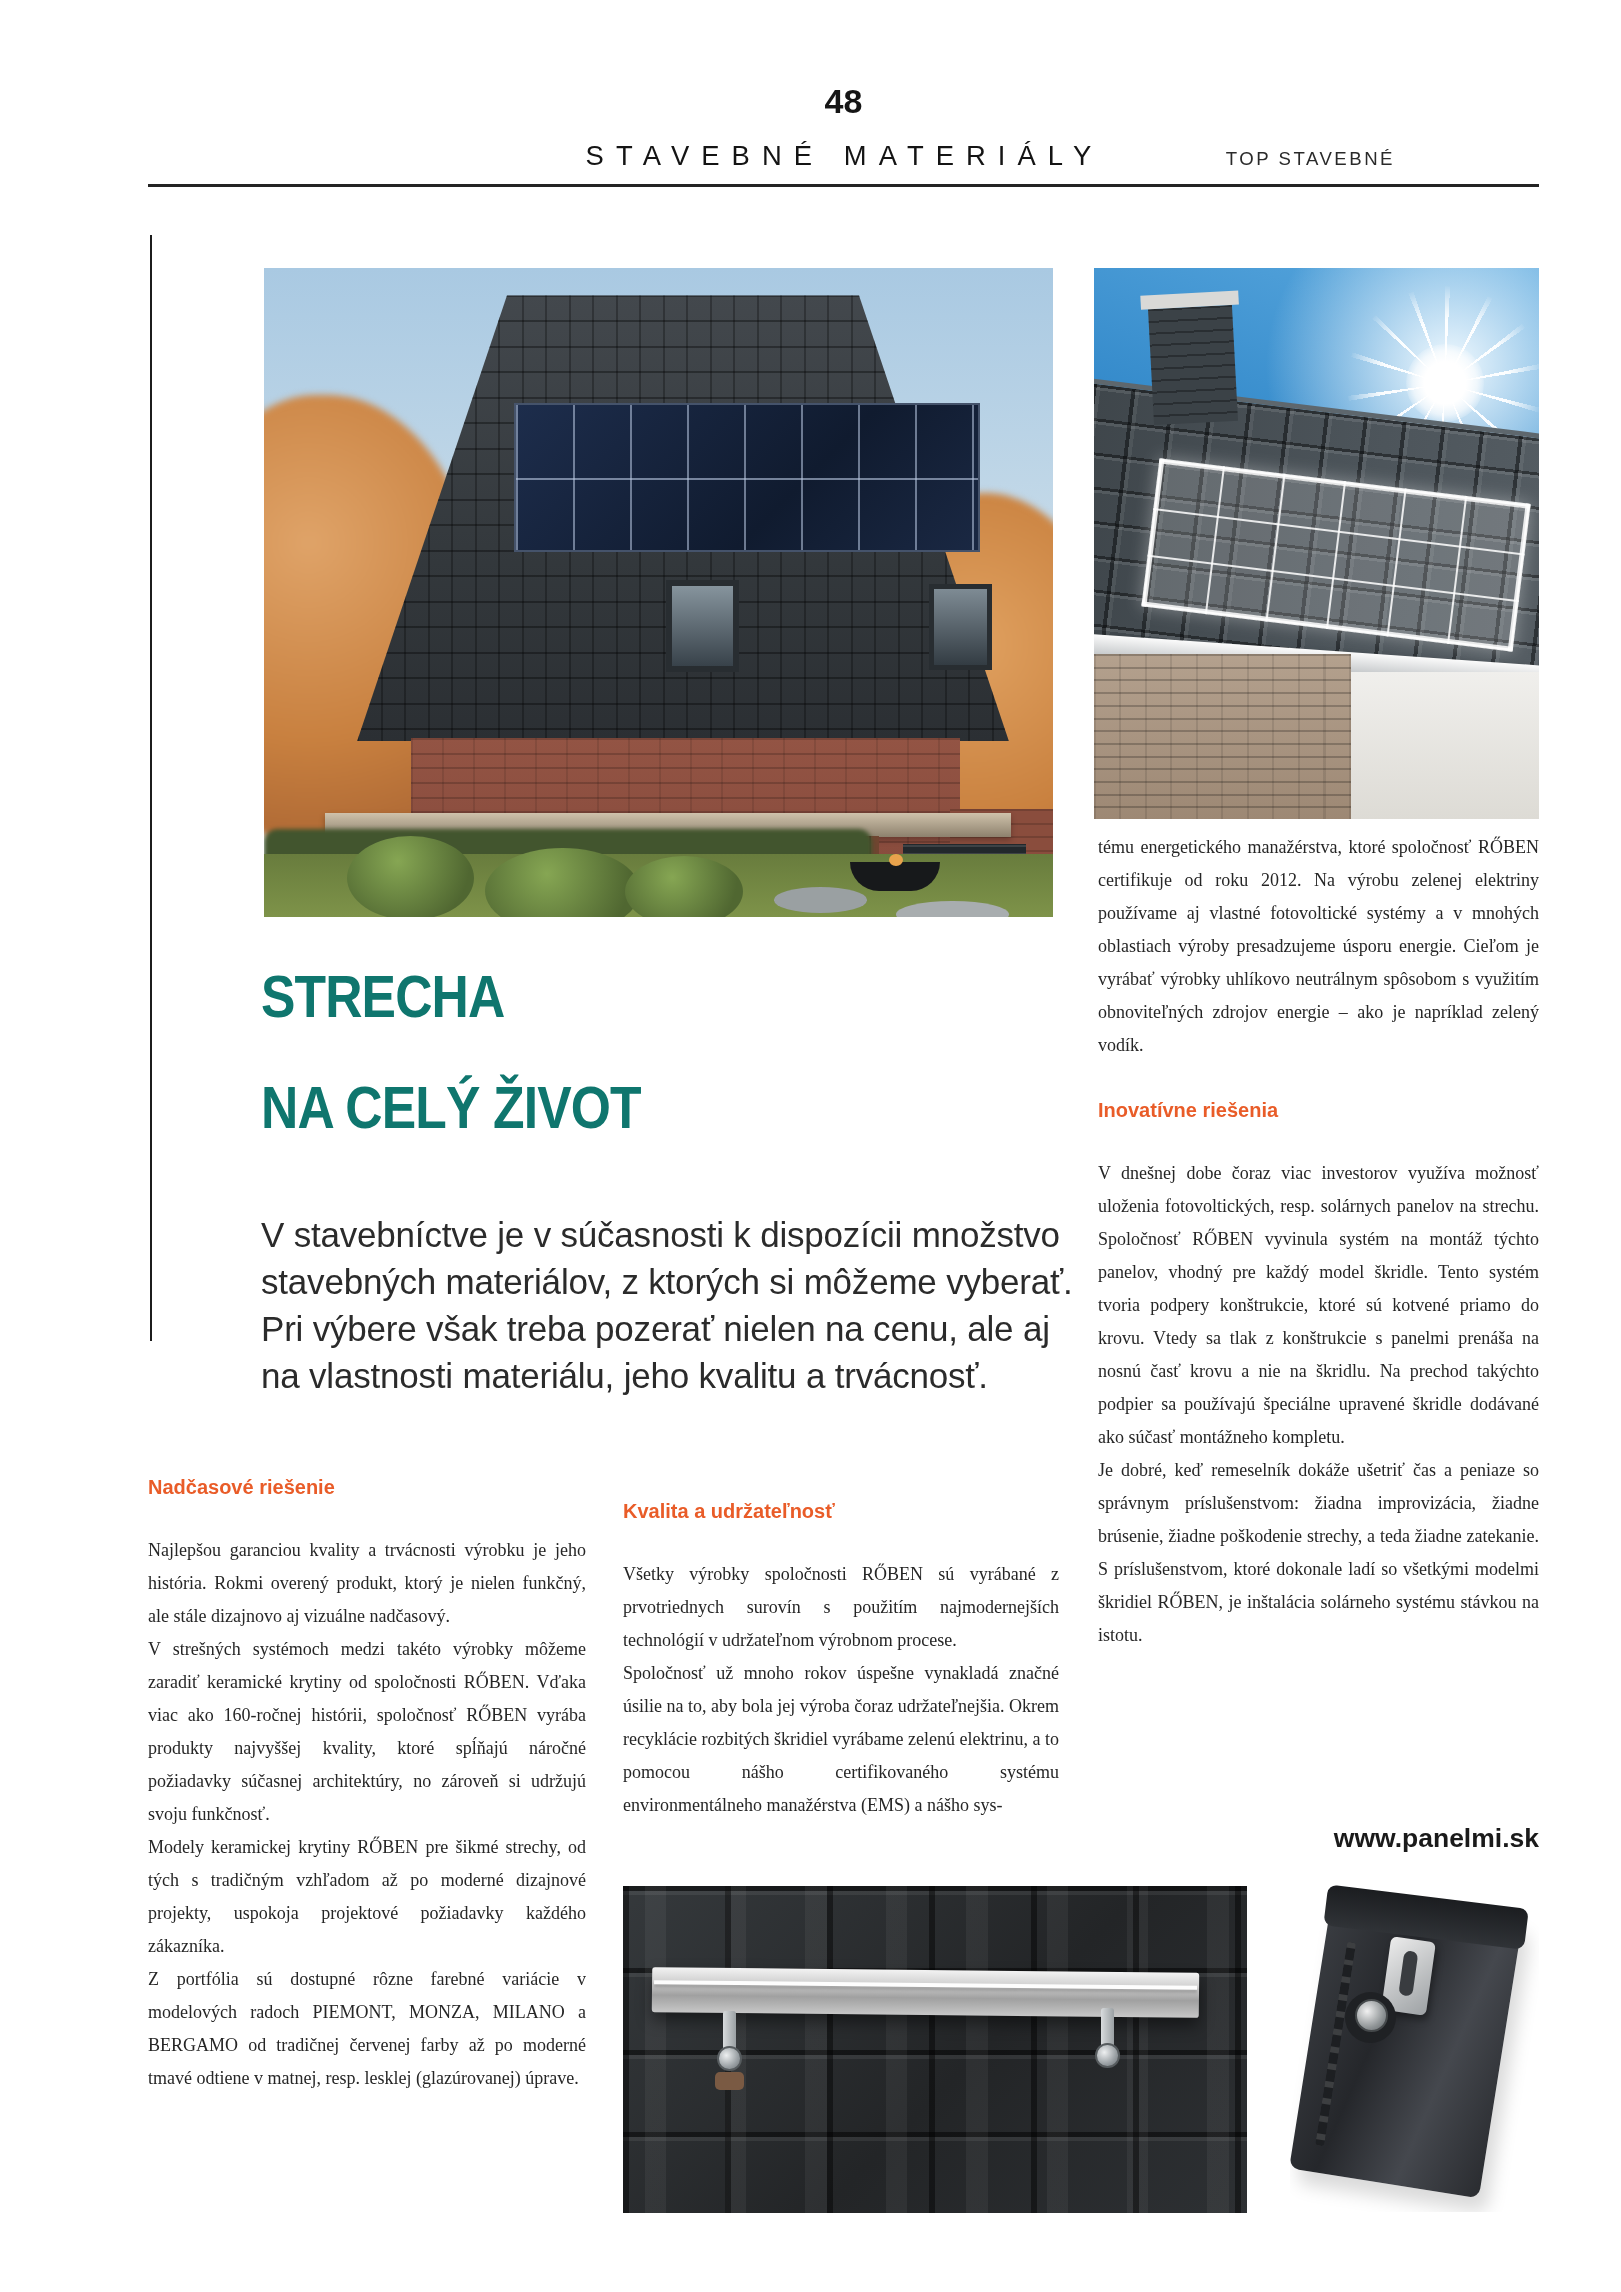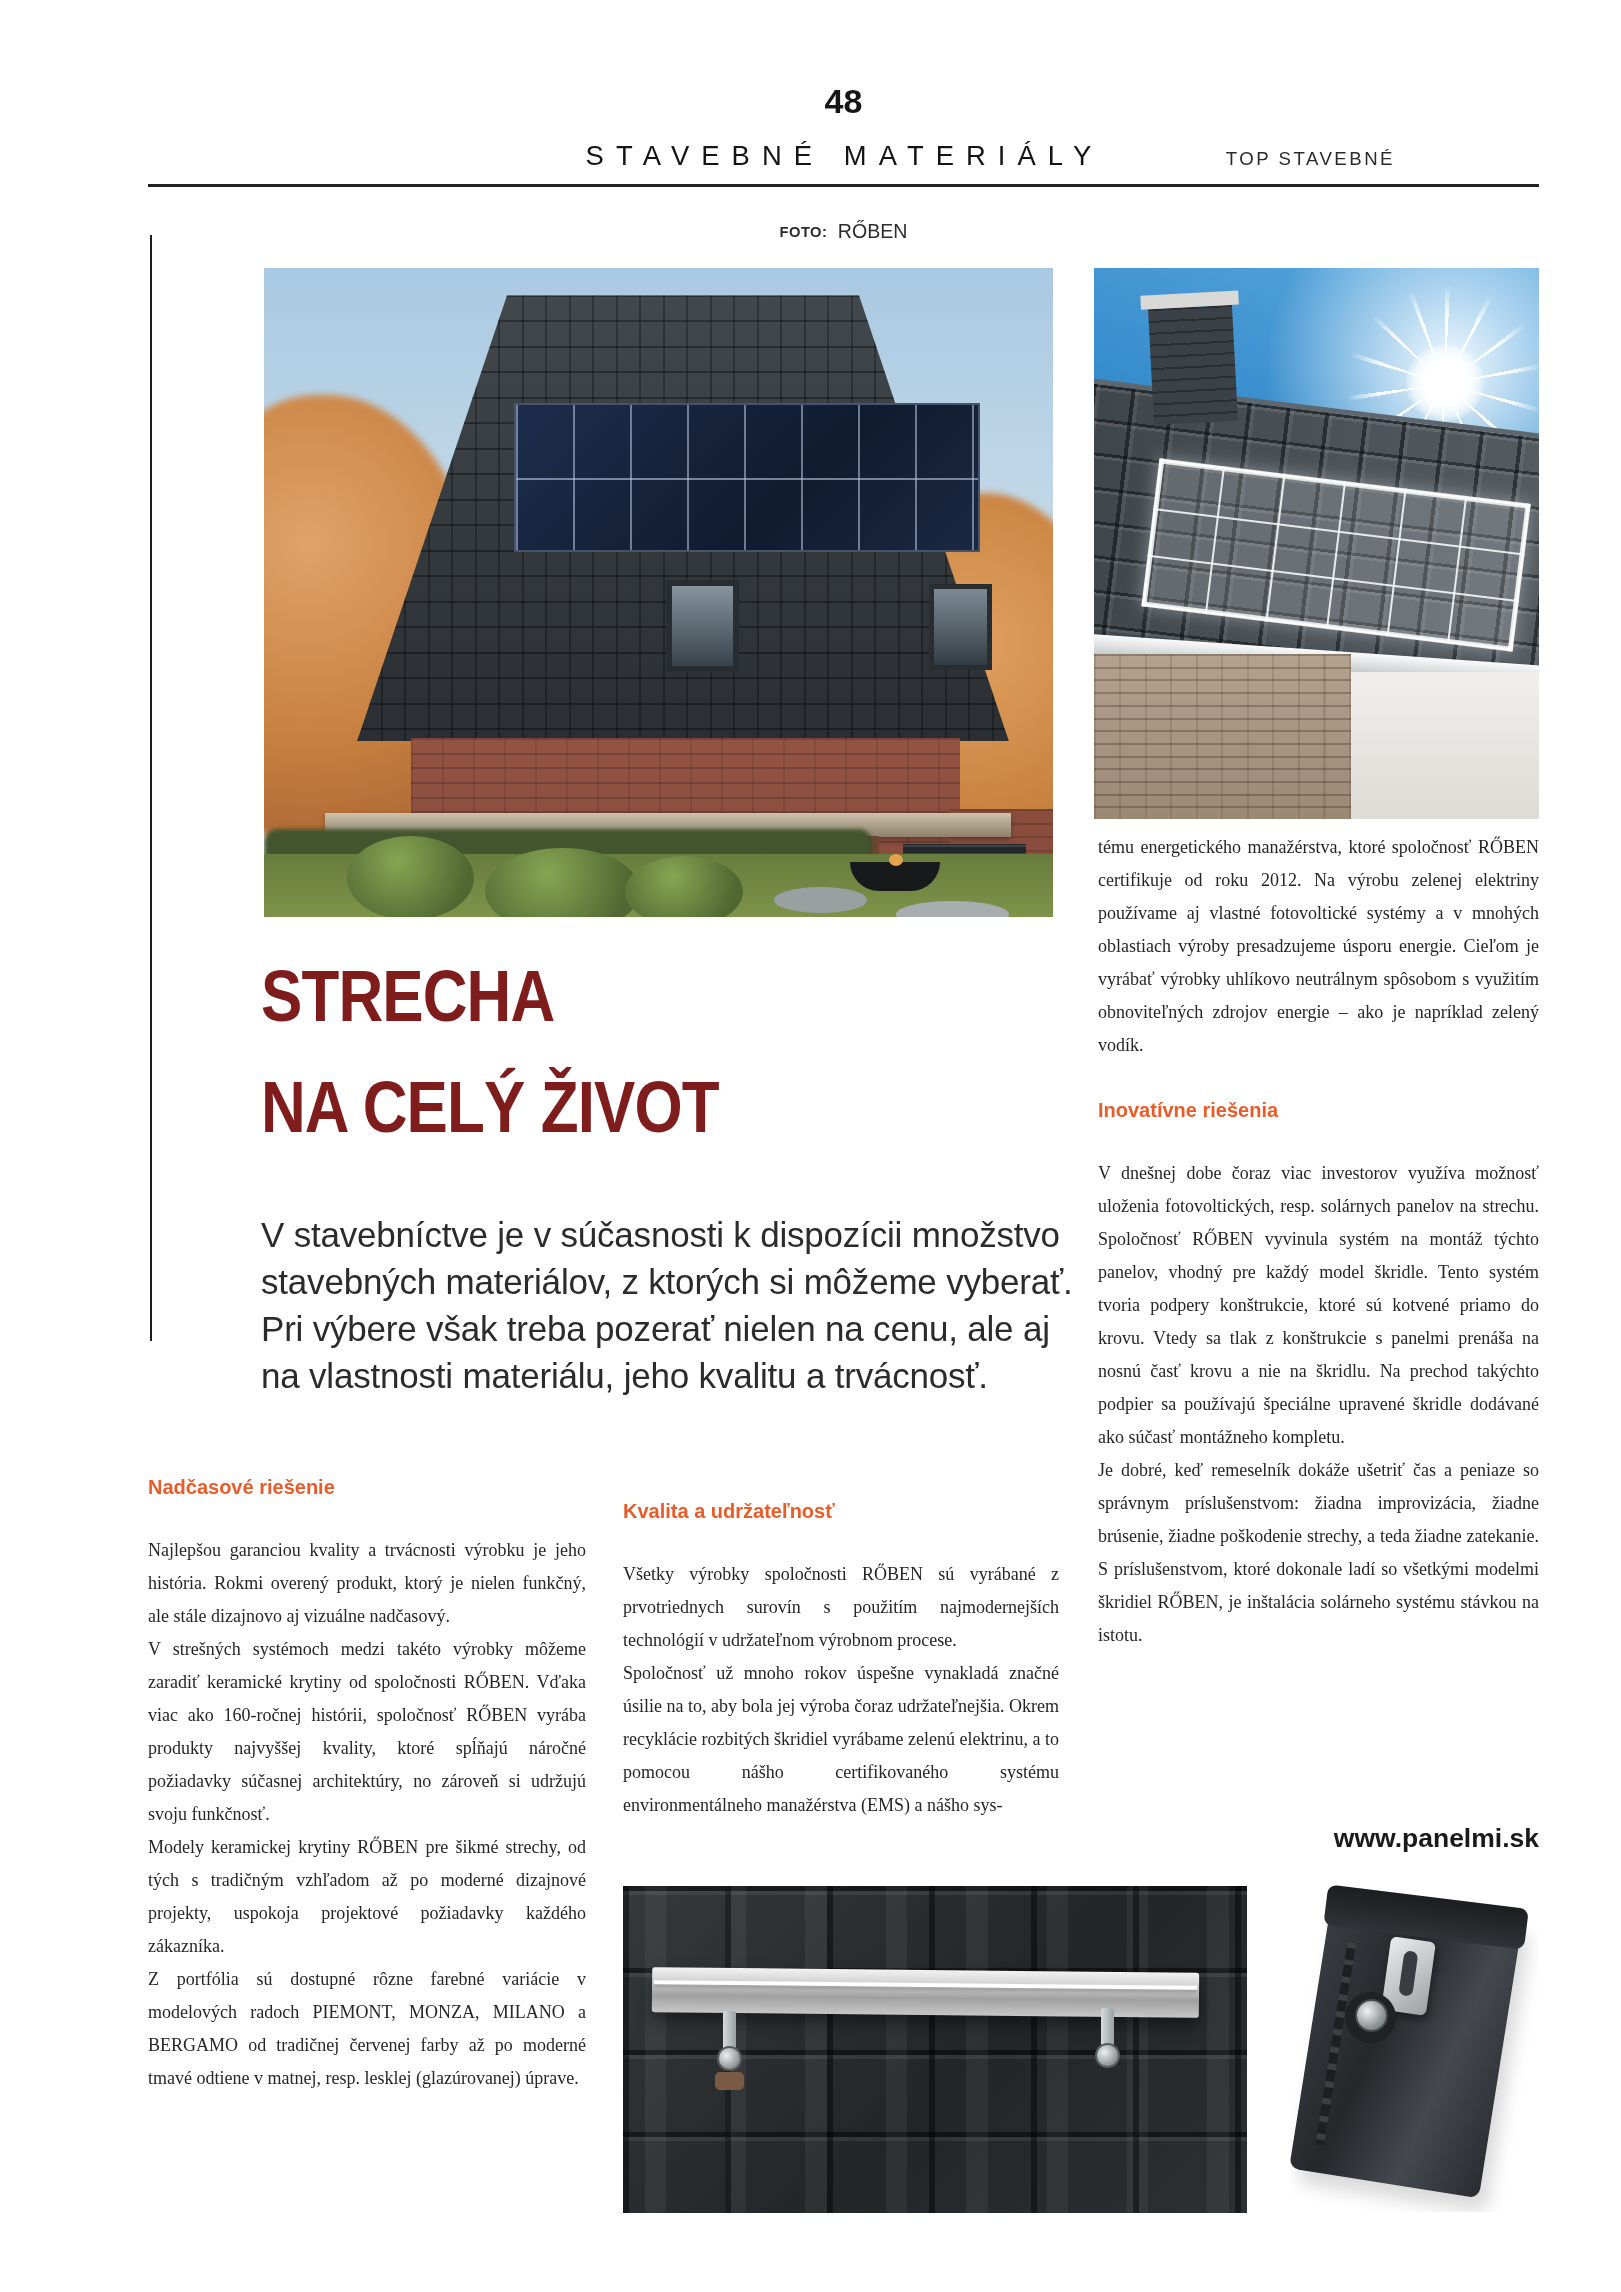--- a/index.html
+++ b/index.html
@@ -14,22 +14,22 @@
                    font-size:27.4px; font-weight:400; letter-spacing:0.44em; color:#141414; text-indent:0.44em; }
   .corner-label { position:absolute; top:148px; right:154px; font-size:18.6px; letter-spacing:2.5px; color:#2a2a2a; }
   .header-rule { position:absolute; top:184px; left:76px; width:1391px; height:2.9px; background:#232323; }
   .photo-credit { position:absolute; top:220px; left:76px; width:1391px; text-align:center; color:#2c2c2c; }
   .photo-credit .lbl { font-size:14.7px; font-weight:700; letter-spacing:0.5px; vertical-align:1px; }
   .photo-credit .val { font-size:19.6px; font-weight:400; margin-left:5.9px; }
 
   .left-vline { position:absolute; left:78px; top:235px; width:2px; height:1106px; background:#1c1c1c; }
 
   
-  .headline { position:absolute; left:189px; top:941px; color:#7f1d1d; font-weight:700;
-              font-size:72px; line-height:111px; letter-spacing:-1px; white-space:nowrap; }
+  .headline { position:absolute; left:189px; top:941px; color:#0f766e; font-weight:700;
+              font-size:60px; line-height:111px; letter-spacing:-1px; white-space:nowrap; }
   .headline span { display:inline-block; transform:scaleX(0.86); transform-origin:left; }
   .lead { position:absolute; left:189px; top:1211px; width:814px; font-size:35px; line-height:47px;
           color:#2b2b2b; letter-spacing:-0.2px; }
 
   
   .col { position:absolute; }
   .col1 { left:76px;  top:1476px; width:438px; }
   .col2 { left:551px; top:1476px; width:436px;margin-top:24px; }
   .col3 { left:1026px; top:831px;  width:441px; }
   .col-heading { color:#e95c28; font-size:20px; font-weight:700; margin-bottom:35px; }
@@ -156,24 +156,20 @@
 </style>
 </head>
 <body>
 
 <div class="page">
 
   <div class="page-number">48</div>
   <div class="section-title">STAVEBNÉ MATERIÁLY</div>
   <div class="corner-label">TOP STAVEBNÉ</div>
   <div class="header-rule"></div>
-  <div class="photo-credit">
-    <span class="lbl">FOTO:</span>
-    <span class="val">RŐBEN</span>
-  </div>
 
   <div class="left-vline"></div>
 
   <div class="photo main-photo">
     <div class="mp-backtrees"></div>
     <div class="mp-tree-l"></div>
     <div class="mp-tree-r"></div>
     <div class="mp-roof"></div>
     <div class="mp-solar">
       <div class="row r1"></div>

